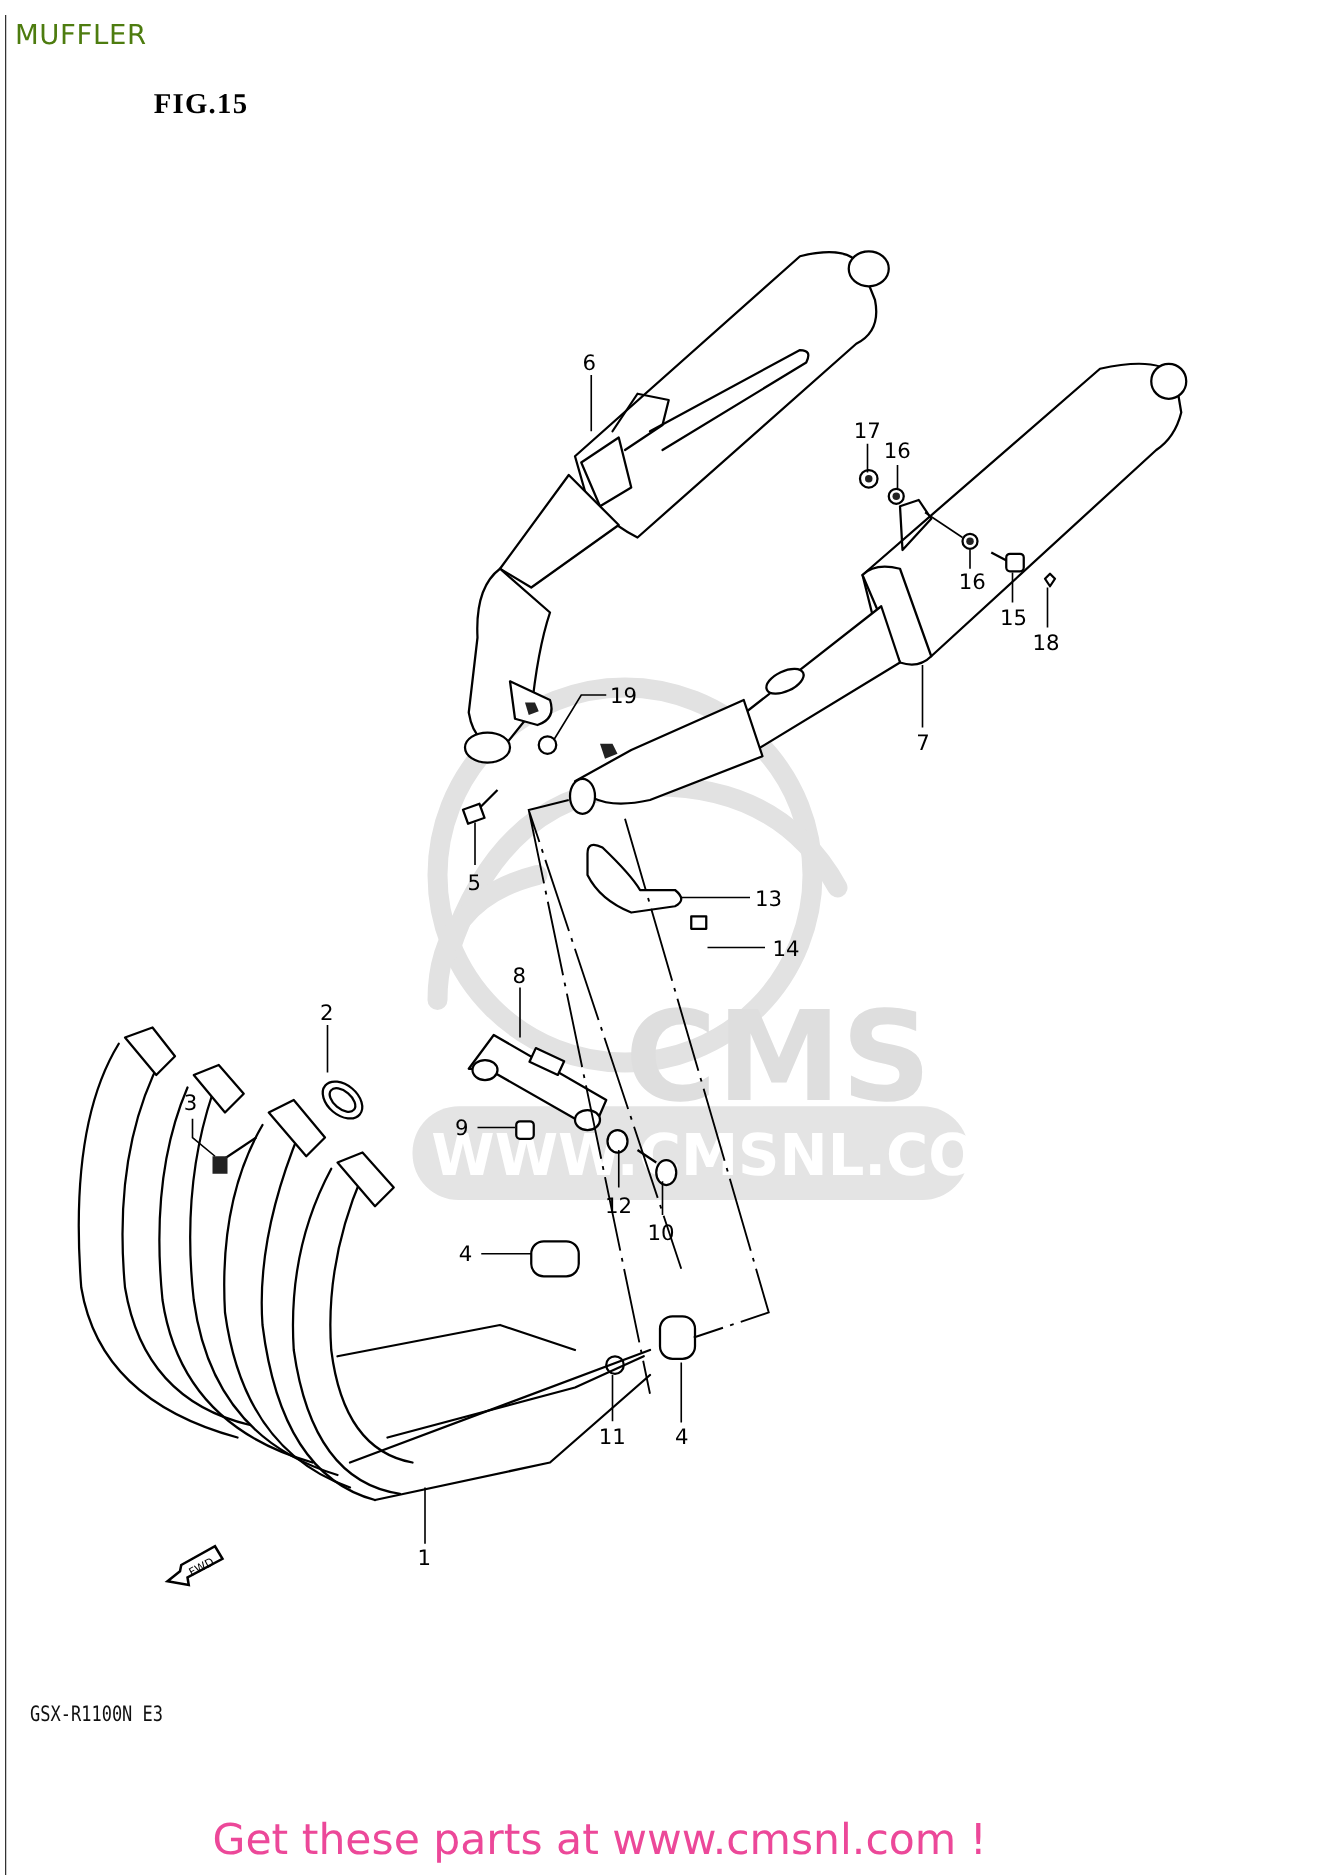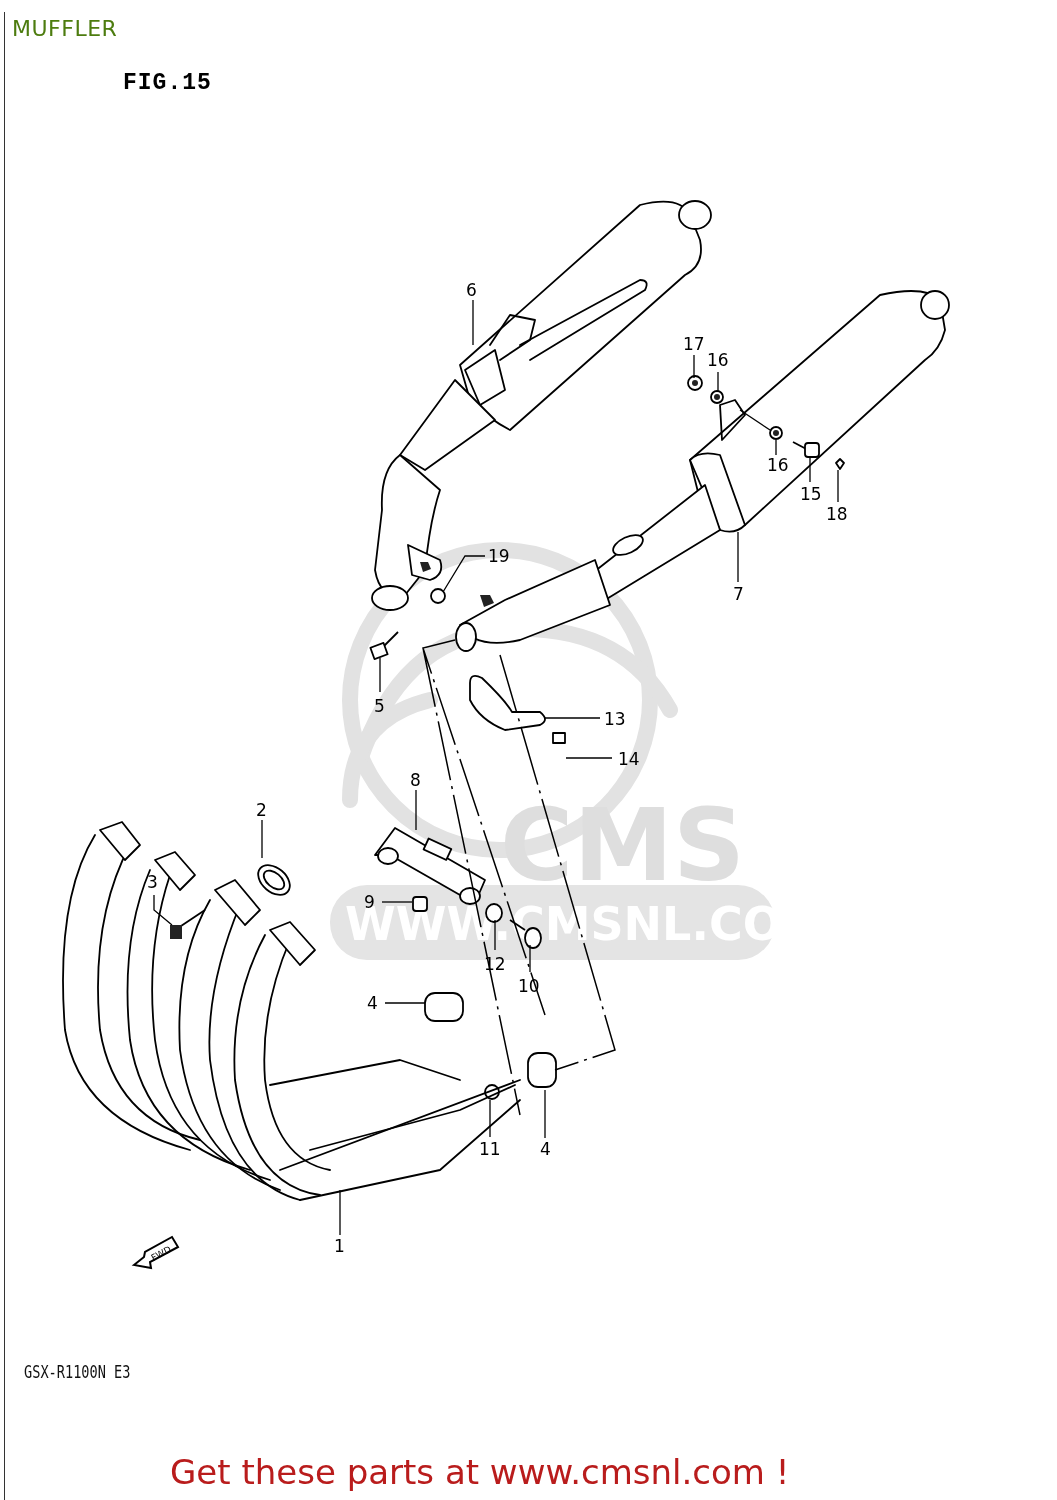--- a/index.html
+++ b/index.html
@@ -1,21 +1,21 @@
 <!DOCTYPE html>
 <html><head>
 <meta charset="utf-8">
 <style>
   html, body { margin: 0; padding: 0; background: #ffffff; }
   body { width: 1057px; height: 1500px; position: relative; overflow: hidden; font-family: "Liberation Sans", sans-serif; }
   .frame-left { position: absolute; left: 4px; top: 12px; width: 1px; height: 1488px; background: #333; }
   .page-title { position: absolute; left: 12px; top: 16px; font-family: "DejaVu Sans", sans-serif; font-size: 22px; color: #4d7c0f; letter-spacing: 0.5px; }
-  .fig-label { position: absolute; left: 123px; top: 70px; font-family: Liberation Mono, monospace; font-weight: bold; font-size: 23px; color: #000; letter-spacing: 1px; }
+  .fig-label { position: absolute; left: 123px; top: 70px; font-family: Liberation Serif, serif; font-weight: bold; font-size: 23px; color: #000; letter-spacing: 1px; }
   .model-label { position: absolute; left: 24px; top: 1362px; font-family: "DejaVu Sans Mono", monospace; font-size: 17px; color: #111; transform: scaleX(0.8); transform-origin: left; }
-  .footer-link { position: absolute; left: 170px; top: 1452px; font-family: "DejaVu Sans", sans-serif; font-size: 34px; color: #b91c1c; text-decoration: none; }
+  .footer-link { position: absolute; left: 170px; top: 1452px; font-family: "DejaVu Sans", sans-serif; font-size: 34px; color: #ec4899; text-decoration: none; }
   svg.diagram { position: absolute; left: 0; top: 0; }
   .callout { font-family: "DejaVu Sans", sans-serif; font-size: 17px; fill: #000; }
   .wm { fill: #e4e4e4; }
   .wm-stroke { fill: none; stroke: #e2e2e2; stroke-width: 16; stroke-linecap: round; }
   .ln { fill: none; stroke: #000; stroke-width: 1.8; stroke-linecap: round; stroke-linejoin: round; }
   .ln-thin { fill: none; stroke: #000; stroke-width: 1.3; }
   .dash { fill: none; stroke: #000; stroke-width: 1.5; stroke-dasharray: 60 6 3 6; }
   .part { fill: #fff; stroke: #000; stroke-width: 1.8; stroke-linejoin: round; }
   .dark { fill: #222; }
 </style>

